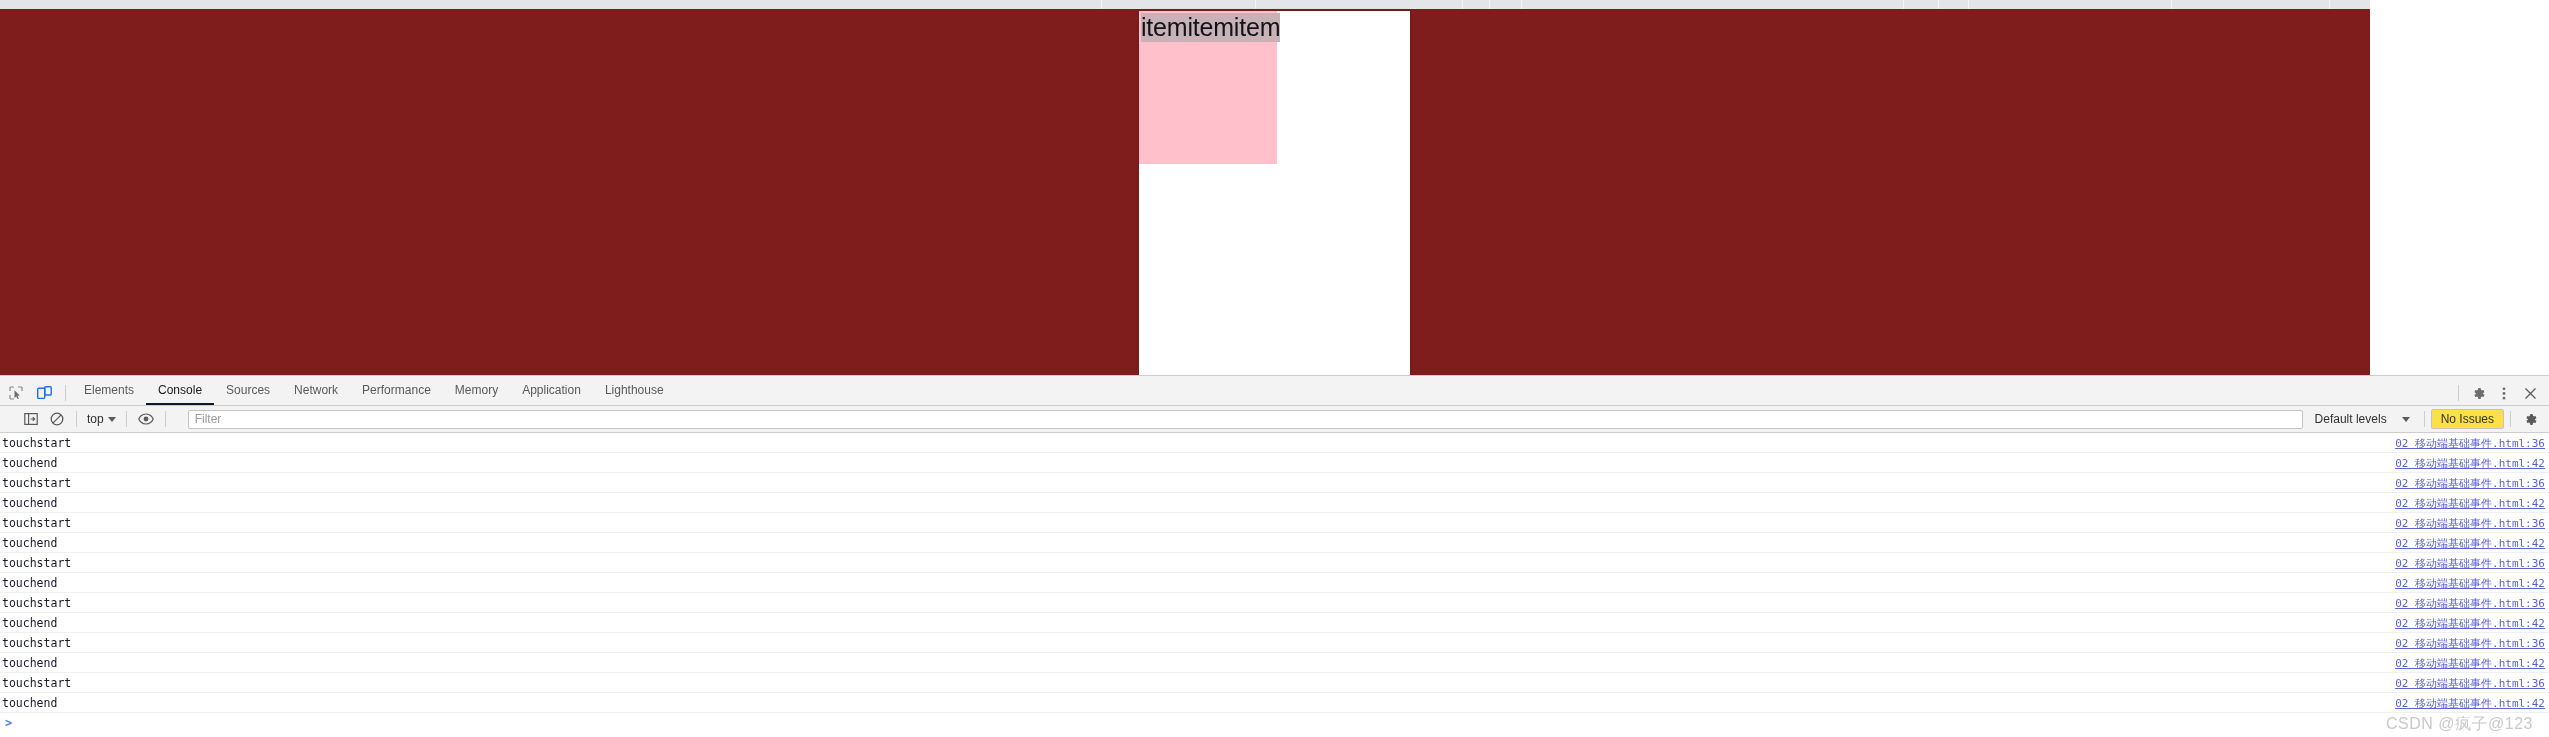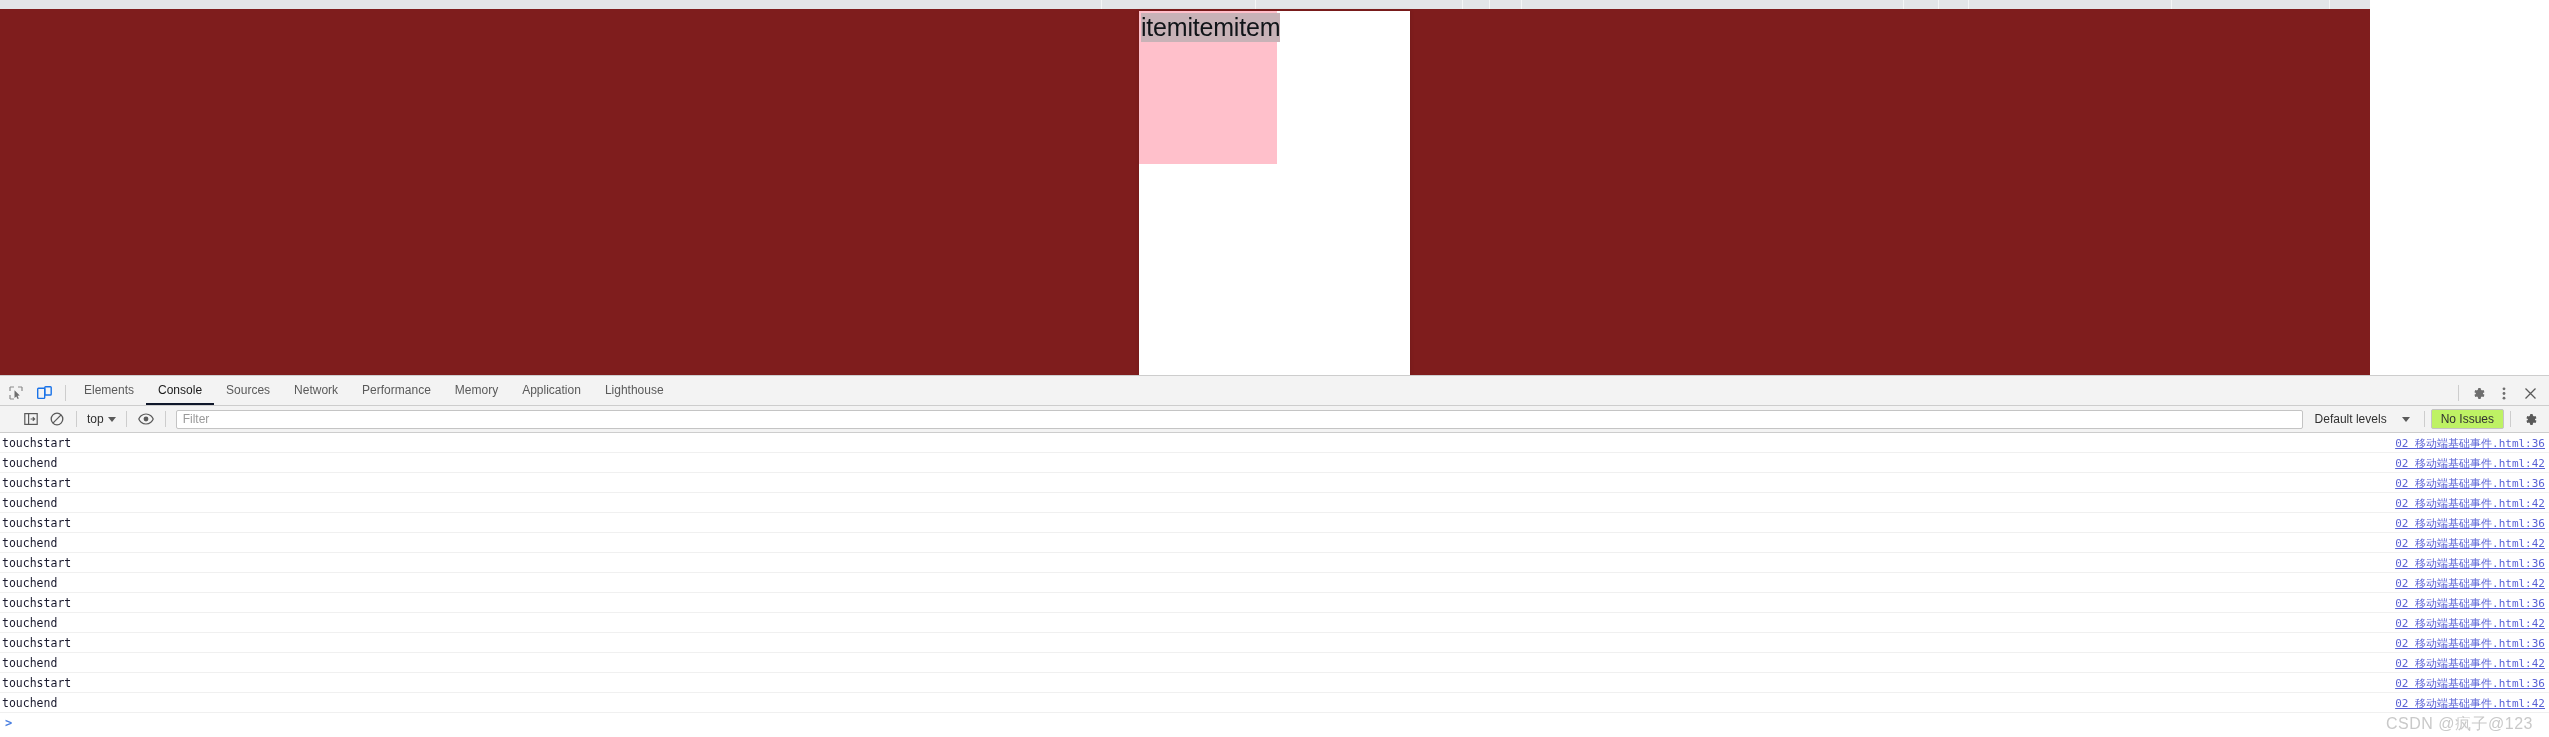--- a/index.html
+++ b/index.html
@@ -163,21 +163,21 @@
   }
   .caret {
     width: 0; height: 0;
     border-left: 4px solid transparent;
     border-right: 4px solid transparent;
     border-top: 5px solid #5a5a5a;
   }
   .filter-input {
     flex: 1;
     height: 19px;
-    margin: 0 4px 0 4px;
+    margin: 0 4px 0 16px;
     border: 1px solid #c4c4c4;
     border-radius: 2px;
     background: #fff;
     font-size: 12px;
     color: #ec4899;
     padding: 0 6px;
     box-sizing: border-box;
     outline: none;
     font-family: "Liberation Sans", sans-serif;
   }
@@ -190,21 +190,21 @@
     color: #303030;
     padding: 0 8px;
     cursor: pointer;
     white-space: nowrap;
   }
   .issues-btn {
     font-size: 12px;
     color: #303030;
     border: 1px solid #c4c4c4;
     border-radius: 2px;
-    background: #bef264;
+    background: #fde047;
     padding: 1px 9px;
     cursor: pointer;
     white-space: nowrap;
     line-height: 16px;
   }
 
   
   .console-body {
     position: relative;
     height: 304px;

